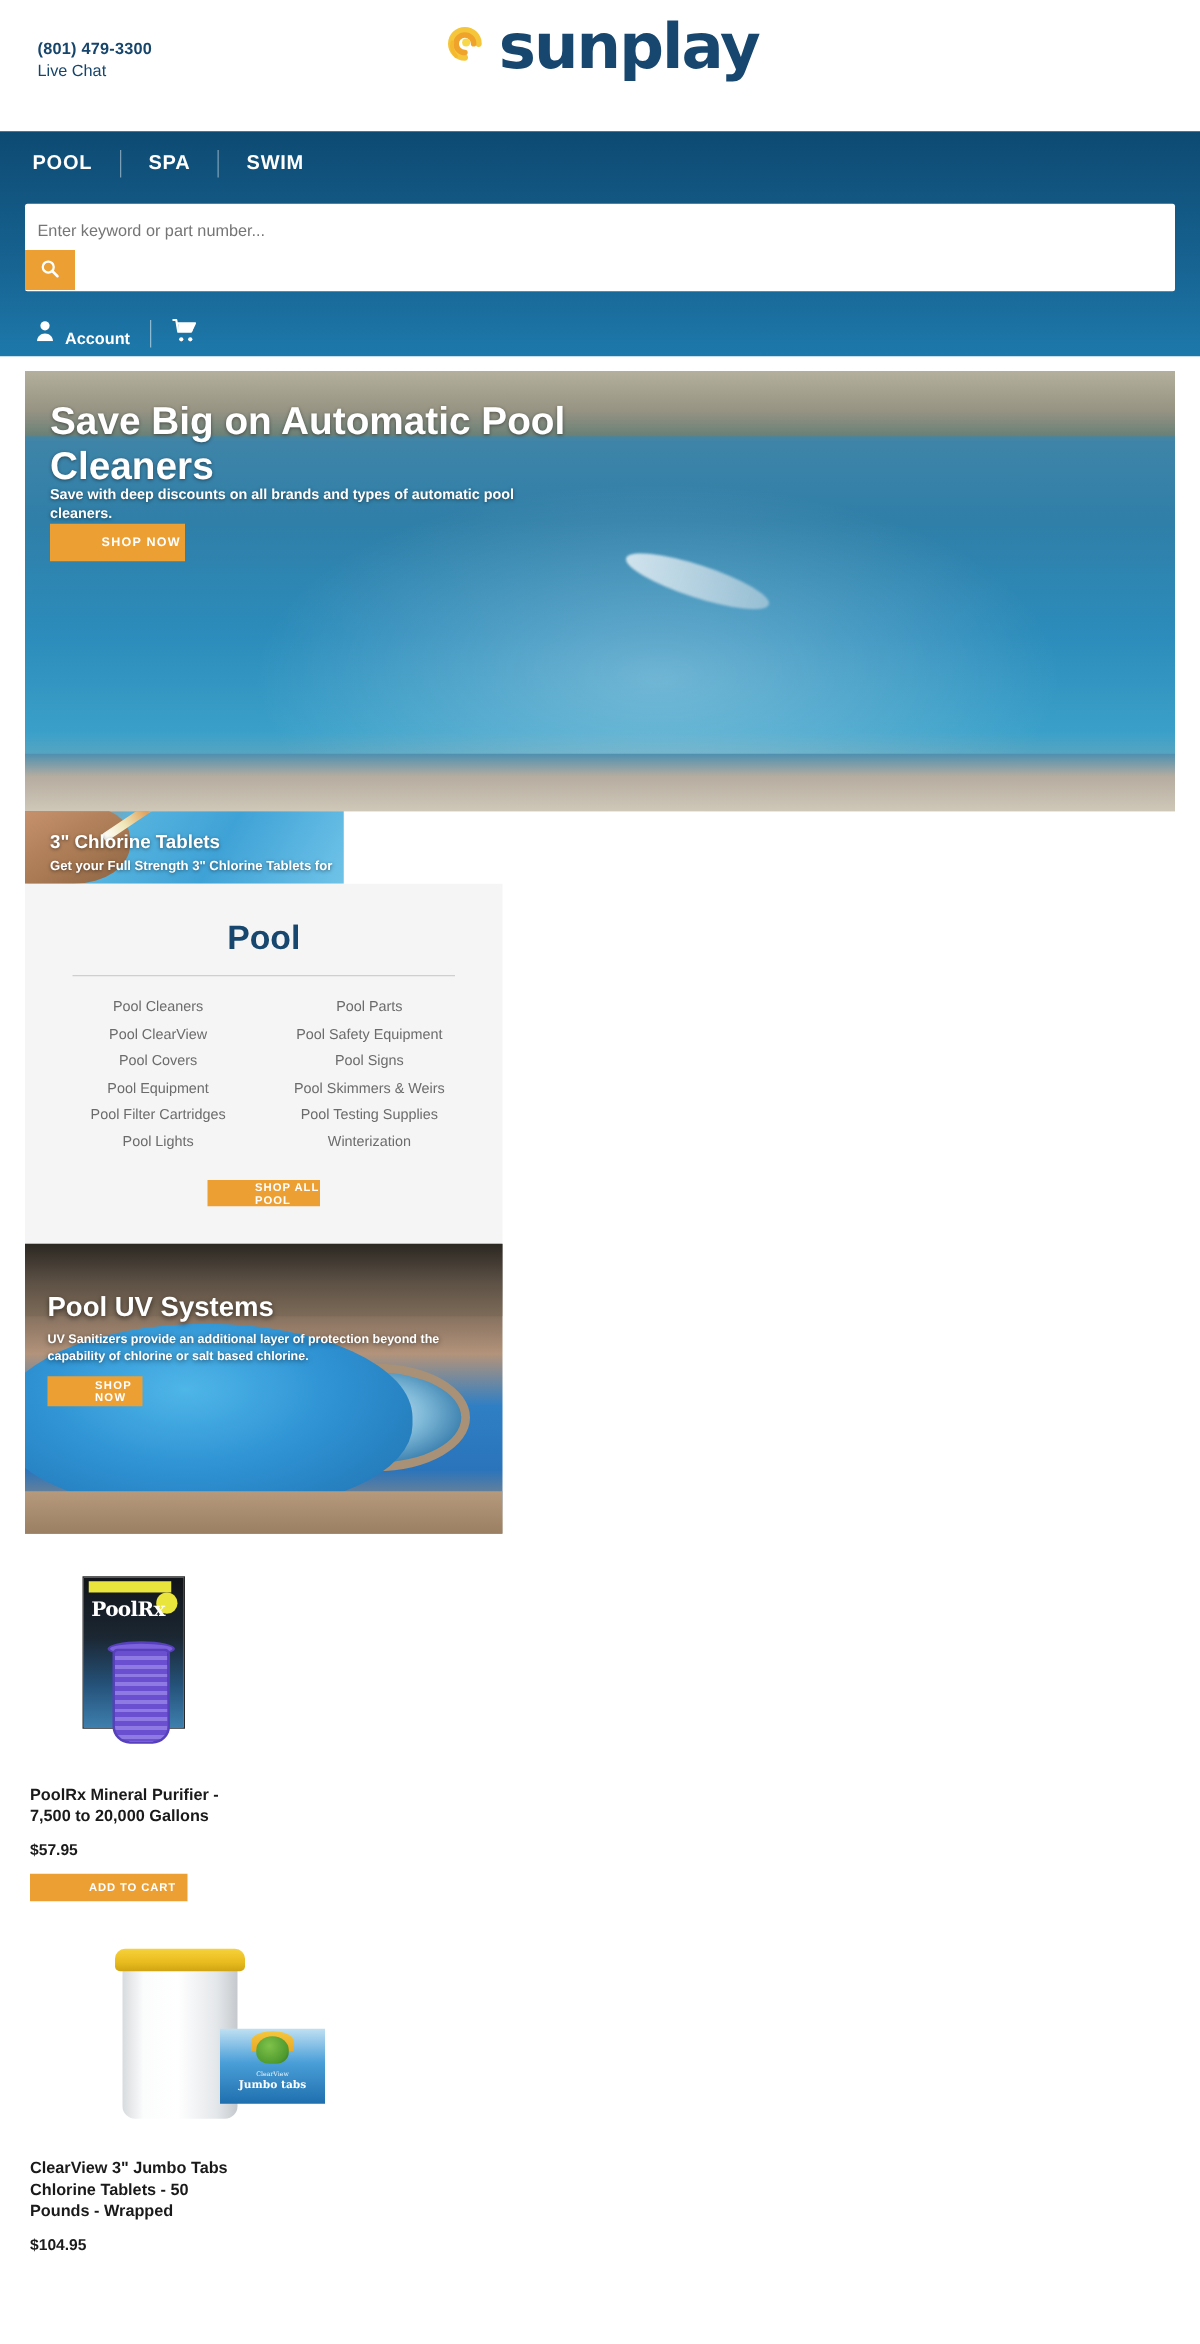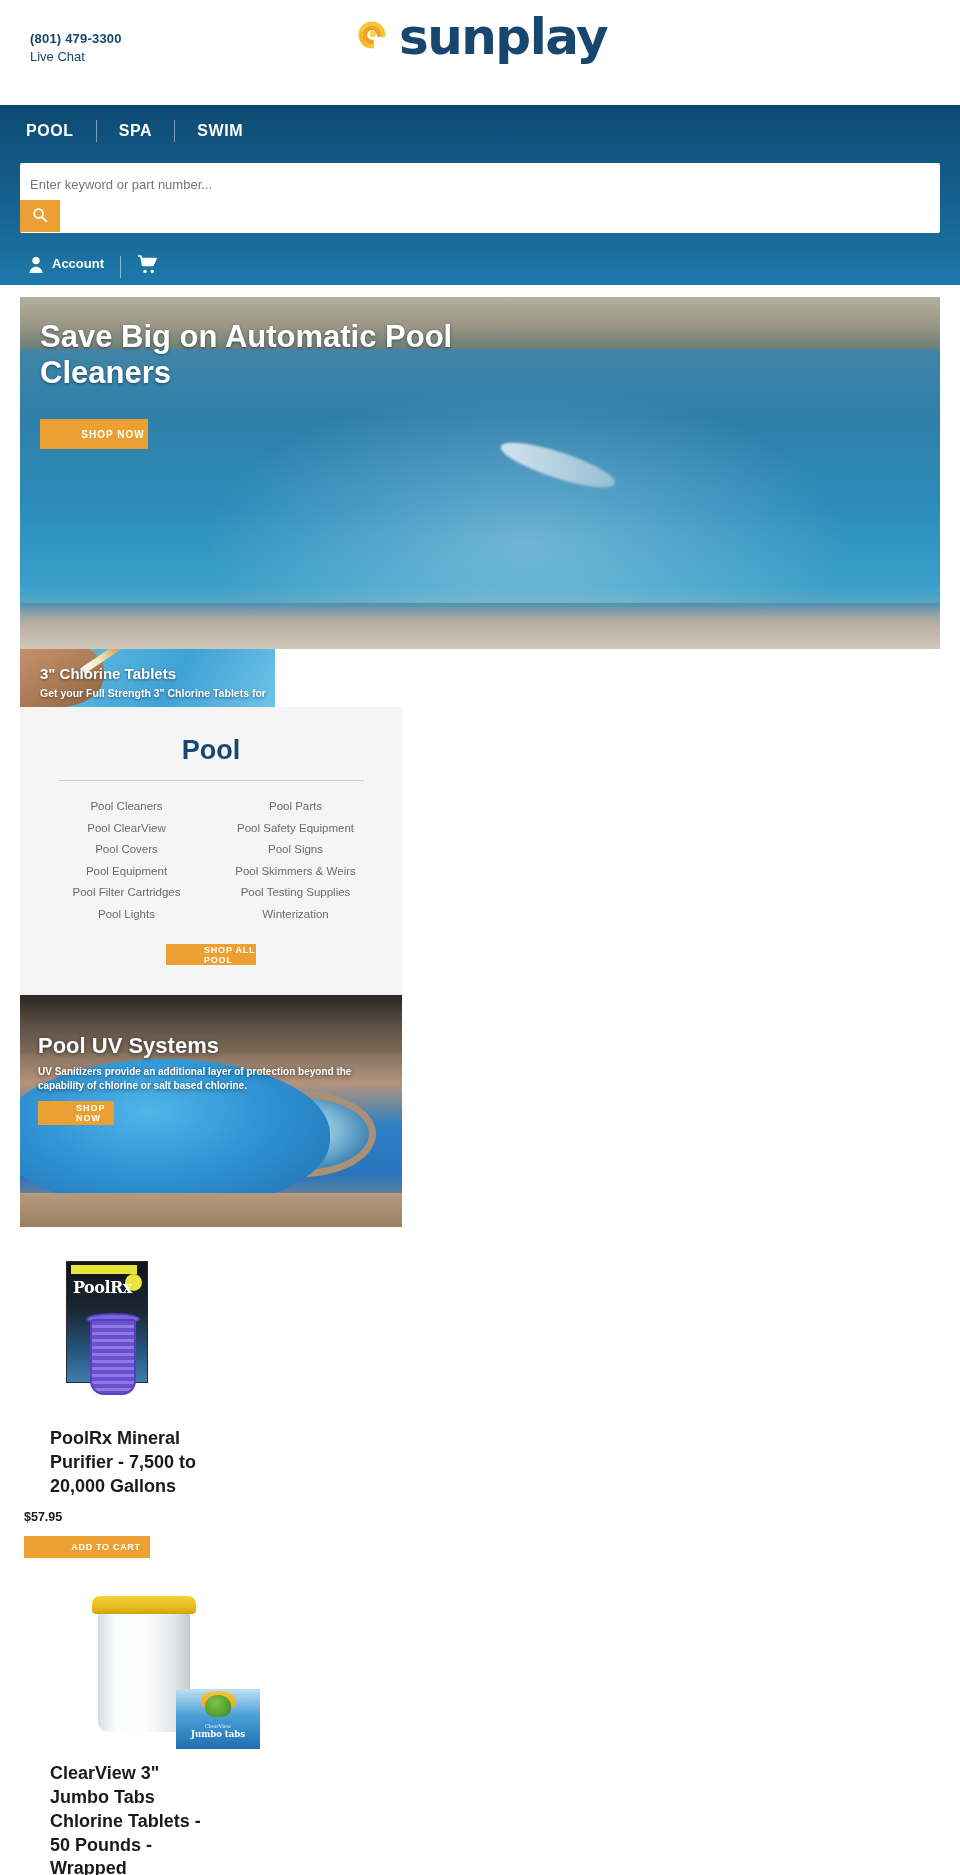--- a/index.html
+++ b/index.html
@@ -58,21 +58,21 @@
   }
   .searchbtn {
     position: absolute; left: 0px; top: 37px; width: 40px; height: 32px;
     background: #eca034; border: none; cursor: pointer;
     display: flex; align-items: center; justify-content: center;
   }
 
   .accountrow {
     display: flex; align-items: center; gap: 0; padding: 22px 0 0 28px;
   }
-  .acct { display: flex; align-items: flex-start; gap: 8px; text-decoration: none; }
+  .acct { display: flex; align-items: flex-end; gap: 8px; text-decoration: none; }
   .acct-label { color: #fff; font-size: 13px; font-weight: bold; }
   .acctdiv { width: 1px; height: 22px; background: rgba(255,255,255,.5); margin: 0 16px; }
 
   
   .hero {
     margin: 12px 20px 0 20px; height: 352px; position: relative;
     overflow: hidden;
     background:
       radial-gradient(ellipse at 55% 70%, rgba(255,255,255,.30) 0%, rgba(255,255,255,0) 45%),
       linear-gradient(180deg,#7f9a86 0%,#6f8a78 8%,#3f84a8 16%,#2f7fa8 34%,#2c8cbb 60%,#3aa0c9 82%,#9fb2ad 100%);
@@ -191,22 +191,22 @@
   }
 
   
   .products { padding: 34px 0 0 24px; }
   .product { margin-bottom: 38px; width: 260px; }
   .prod-img {
     width: 240px; height: 150px; display: flex; align-items: flex-end;
     justify-content: center; position: relative;
   }
   .prod-name {
-    margin-top: 16px; font-size: 18px; font-weight: bold; color: #1a1a1a;
-    line-height: 1.32; width: 165px; margin-left: 26px;
+    margin-top: 16px; font-size: 13px; font-weight: bold; color: #1a1a1a;
+    line-height: 1.32; width: 165px;
   }
   .prod-price {
     margin-top: 12px; font-size: 12.5px; font-weight: bold; color: #1a1a1a;
   }
   .prod-btn {
     margin-top: 12px; width: 126px; height: 22px; font-size: 9px; letter-spacing: .7px;
   }
 
   
   .poolrx-box {
@@ -243,21 +243,20 @@
     border-radius: 6px 6px 10px 10px;
   }
   .bucket-lid {
     position: absolute; left: 68px; top: 0px; width: 104px; height: 18px;
     background: linear-gradient(180deg,#f7d23a 0%,#e8bb1f 60%,#cfa413 100%);
     border-radius: 8px 8px 4px 4px;
   }
   .bucket-label {
     position: absolute; left: 78px; top: 58px; width: 84px; height: 60px;
     background: linear-gradient(180deg,#bfe0f2 0%,#4a9fd8 45%,#1f6fae 100%);
-    margin-top: 29px;
   }
   .bucket-frog {
     position: absolute; left: 50%; top: 6px; transform: translateX(-50%);
     width: 26px; height: 22px; border-radius: 50% 50% 40% 40%;
     background: radial-gradient(circle at 40% 35%, #7fc24a 0%, #4e9a2e 70%, #2f6b1c 100%);
   }
   .bucket-sun {
     position: absolute; left: 50%; top: 2px; transform: translateX(-50%);
     width: 34px; height: 16px; border-radius: 50% 50% 0 0;
     background: linear-gradient(180deg,#f5c63a 0%,#eaa92a 100%);
@@ -335,20 +334,21 @@
       </span>
     </a>
   </div>
 </div>
 
 <div class="hero">
   <div class="coping"></div>
   <div class="swimmer"></div>
   <div class="deck"></div>
   <div class="hero-title">Save Big on Automatic Pool Cleaners</div>
+  <div class="hero-sub">Save with deep discounts on all brands and types of automatic pool cleaners.</div>
   <a class="btn-orange hero-btn" href="#">SHOP NOW</a>
 </div>
 
 <div class="banner2">
   <div class="hand"></div>
   <div class="strip"></div>
   <div class="banner2-title">3" Chlorine Tablets</div>
   <div class="banner2-sub">Get your Full Strength 3" Chlorine Tablets for</div>
 </div>
 

